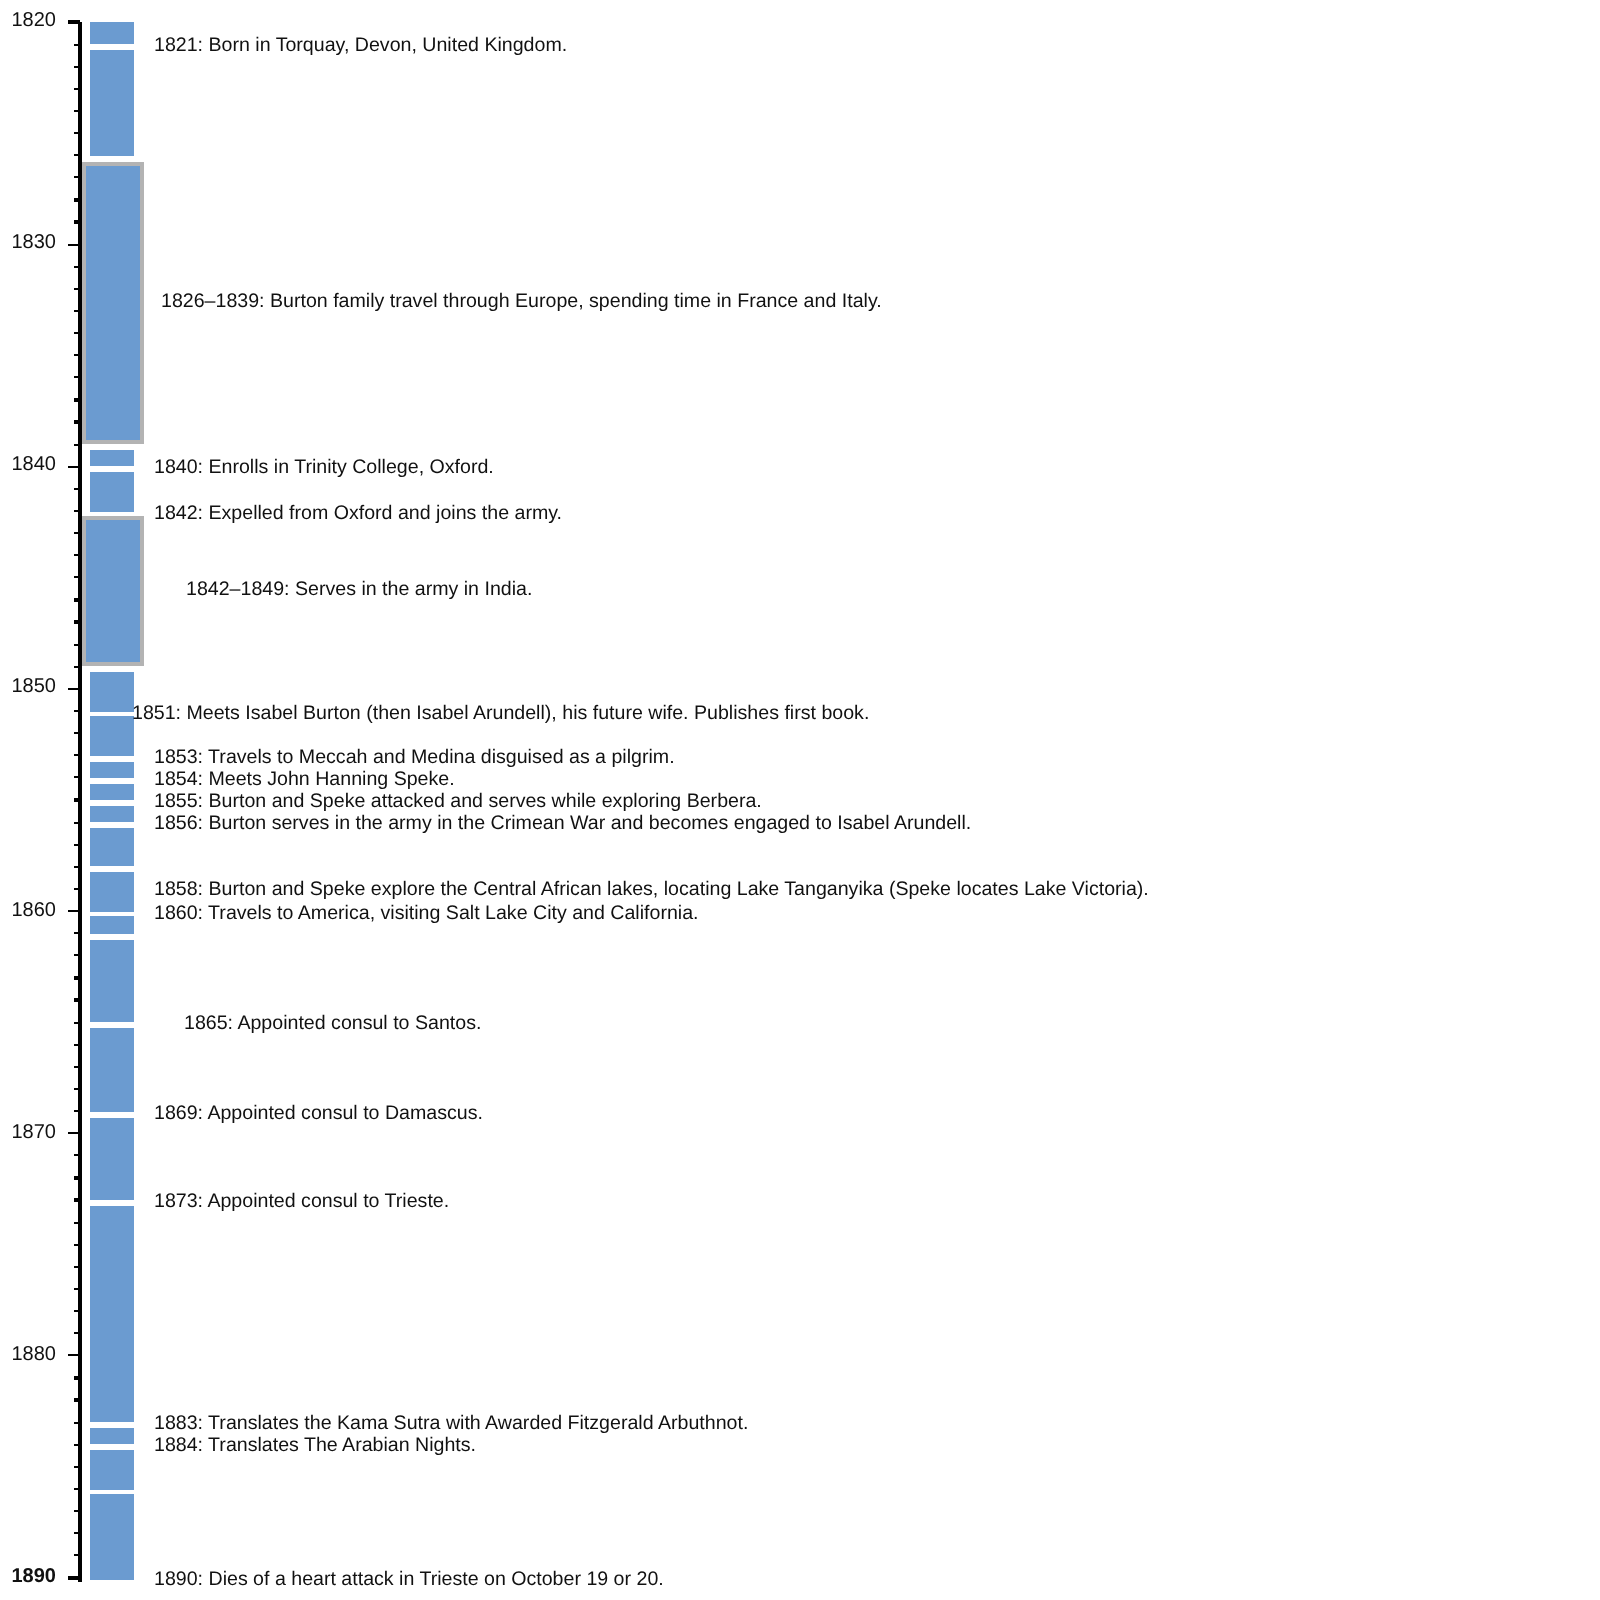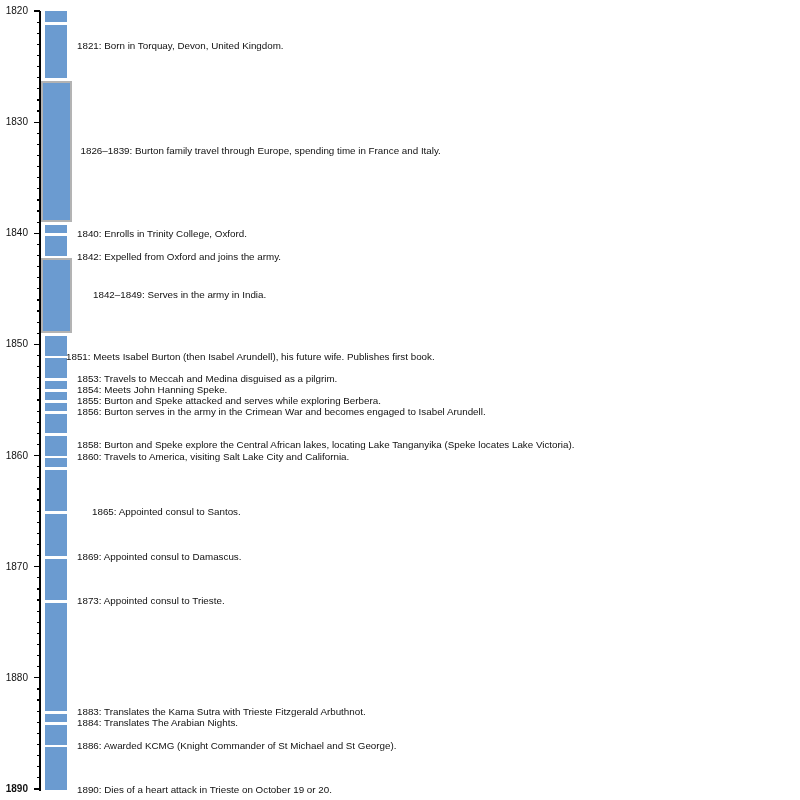--- a/index.html
+++ b/index.html
@@ -157,32 +157,31 @@
     <div class="seg seg-narrow" style="top: 414.014px; height: 19.4286px; background: rgb(107, 155, 208); border-color: transparent;"></div>
     <div class="seg seg-narrow" style="top: 436.243px; height: 19.4286px; background: rgb(107, 155, 208); border-color: transparent;"></div>
     <div class="seg seg-narrow" style="top: 458.471px; height: 8.31429px; background: rgb(107, 155, 208); border-color: transparent;"></div>
     <div class="seg seg-narrow" style="top: 469.586px; height: 41.6571px; background: rgb(107, 155, 208); border-color: transparent;"></div>
     <div class="seg seg-narrow" style="top: 514.043px; height: 41.6571px; background: rgb(107, 155, 208); border-color: transparent;"></div>
     <div class="seg seg-narrow" style="top: 558.5px; height: 41.6571px; background: rgb(107, 155, 208); border-color: transparent;"></div>
     <div class="seg seg-narrow" style="top: 602.957px; height: 108.343px; background: rgb(107, 155, 208); border-color: transparent;"></div>
     <div class="seg seg-narrow" style="top: 714.1px; height: 8.31429px; background: rgb(107, 155, 208); border-color: transparent;"></div>
     <div class="seg seg-narrow" style="top: 725.214px; height: 19.4286px; background: rgb(107, 155, 208); border-color: transparent;"></div>
     <div class="seg seg-narrow" style="top: 747.443px; height: 43.0571px; background: rgb(107, 155, 208); border-color: transparent;"></div>
-    <div class="event-label" style="left: 77px; top: 23.1143px; color: rgb(17, 17, 17); margin-top: 23px;">1821: Born in Torquay, Devon, United Kingdom.</div>
+    <div class="event-label" style="left: 77px; top: 23.1143px; color: rgb(17, 17, 17);">1821: Born in Torquay, Devon, United Kingdom.</div>
     <div class="event-label" style="left: 80.5px; top: 150.929px; color: rgb(17, 17, 17);">1826–1839: Burton family travel through Europe, spending time in France and Italy.</div>
     <div class="event-label" style="left: 77px; top: 234.286px; color: rgb(17, 17, 17);">1840: Enrolls in Trinity College, Oxford.</div>
     <div class="event-label" style="left: 77px; top: 256.514px; color: rgb(17, 17, 17);">1842: Expelled from Oxford and joins the army.</div>
     <div class="event-label" style="left: 93px; top: 295.414px; color: rgb(17, 17, 17);">1842–1849: Serves in the army in India.</div>
     <div class="event-label" style="left: 66px; top: 356.543px; color: rgb(17, 17, 17);">1851: Meets Isabel Burton (then Isabel Arundell), his future wife. Publishes first book.</div>
     <div class="event-label" style="left: 77px; top: 378.771px; color: rgb(17, 17, 17);">1853: Travels to Meccah and Medina disguised as a pilgrim.</div>
     <div class="event-label" style="left: 77px; top: 389.886px; color: rgb(17, 17, 17);">1854: Meets John Hanning Speke.</div>
     <div class="event-label" style="left: 77px; top: 401px; color: rgb(17, 17, 17);">1855: Burton and Speke attacked and serves while exploring Berbera.</div>
     <div class="event-label" style="left: 77px; top: 412.114px; color: rgb(17, 17, 17);">1856: Burton serves in the army in the Crimean War and becomes engaged to Isabel Arundell.</div>
     <div class="event-label" style="left: 77px; top: 445px; color: rgb(17, 17, 17);">1858: Burton and Speke explore the Central African lakes, locating Lake Tanganyika (Speke locates Lake Victoria).</div>
     <div class="event-label" style="left: 77px; top: 456.571px; color: rgb(17, 17, 17);">1860: Travels to America, visiting Salt Lake City and California.</div>
     <div class="event-label" style="left: 92px; top: 512.143px; color: rgb(17, 17, 17);">1865: Appointed consul to Santos.</div>
     <div class="event-label" style="left: 77px; top: 556.6px; color: rgb(17, 17, 17);">1869: Appointed consul to Damascus.</div>
     <div class="event-label" style="left: 77px; top: 601.057px; color: rgb(17, 17, 17);">1873: Appointed consul to Trieste.</div>
-    <div class="event-label" style="left: 77px; top: 712.2px; color: rgb(17, 17, 17);">1883: Translates the Kama Sutra with Trieste Fitzgerald Arbuthnot.</div>
+    <div class="event-label" style="left: 77px; top: 712.2px; color: rgb(17, 17, 17);">1883: Translates the Kama Sutra with Awarded Fitzgerald Arbuthnot.</div>
     <div class="event-label" style="left: 77px; top: 723.314px; color: rgb(17, 17, 17);">1884: Translates The Arabian Nights.</div>
-    <div class="event-label" style="left: 77px; top: 745.543px; color: rgb(17, 17, 17);">1886: Awarded KCMG (Knight Commander of St Michael and St George).</div>
     <div class="event-label" style="left: 77px; top: 790px; color: rgb(17, 17, 17);">1890: Dies of a heart attack in Trieste on October 19 or 20.</div>
   </div>
 
 </body></html>

